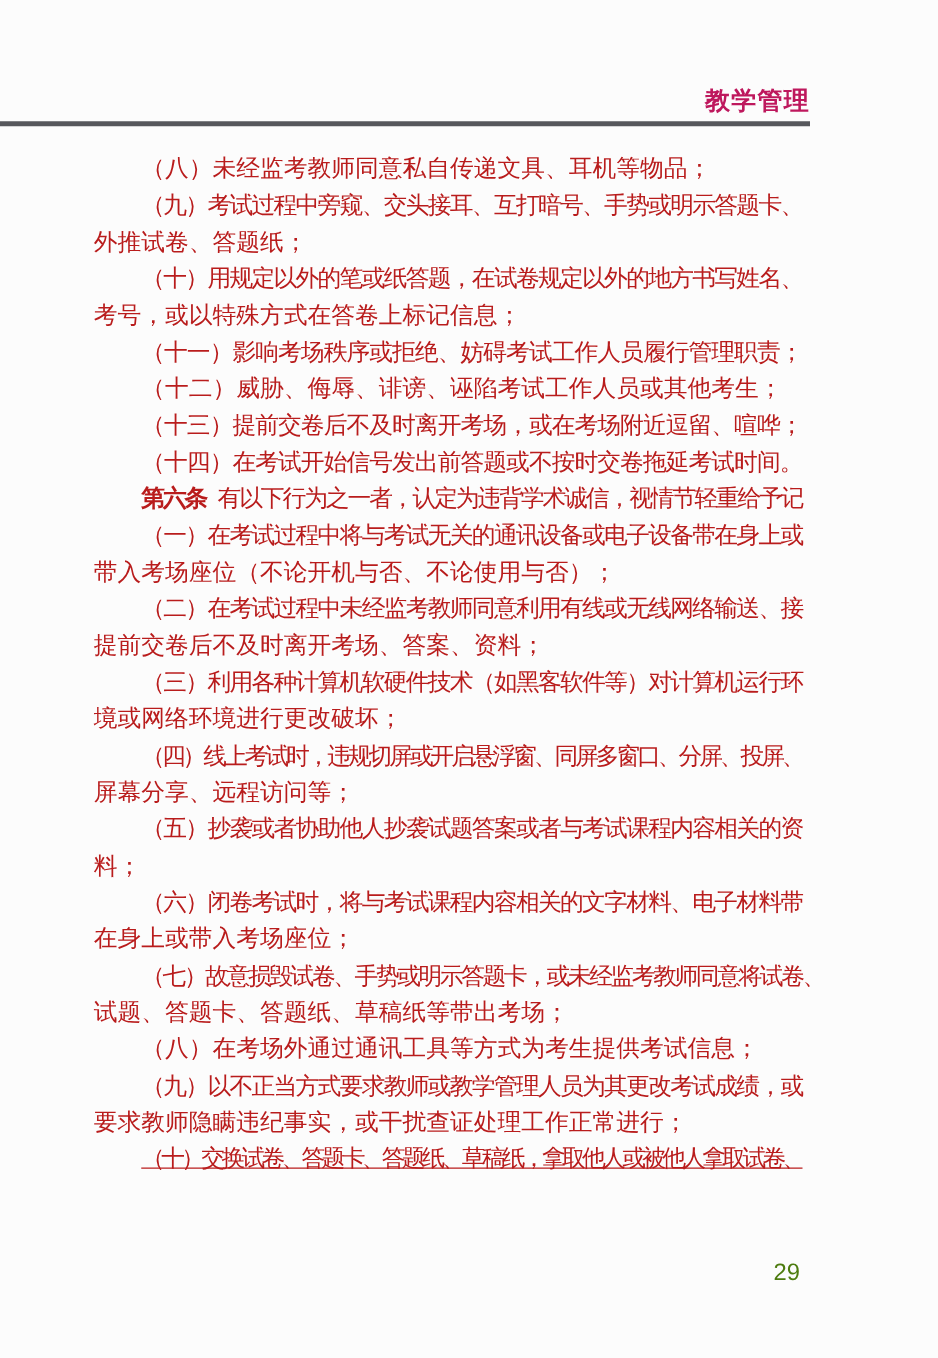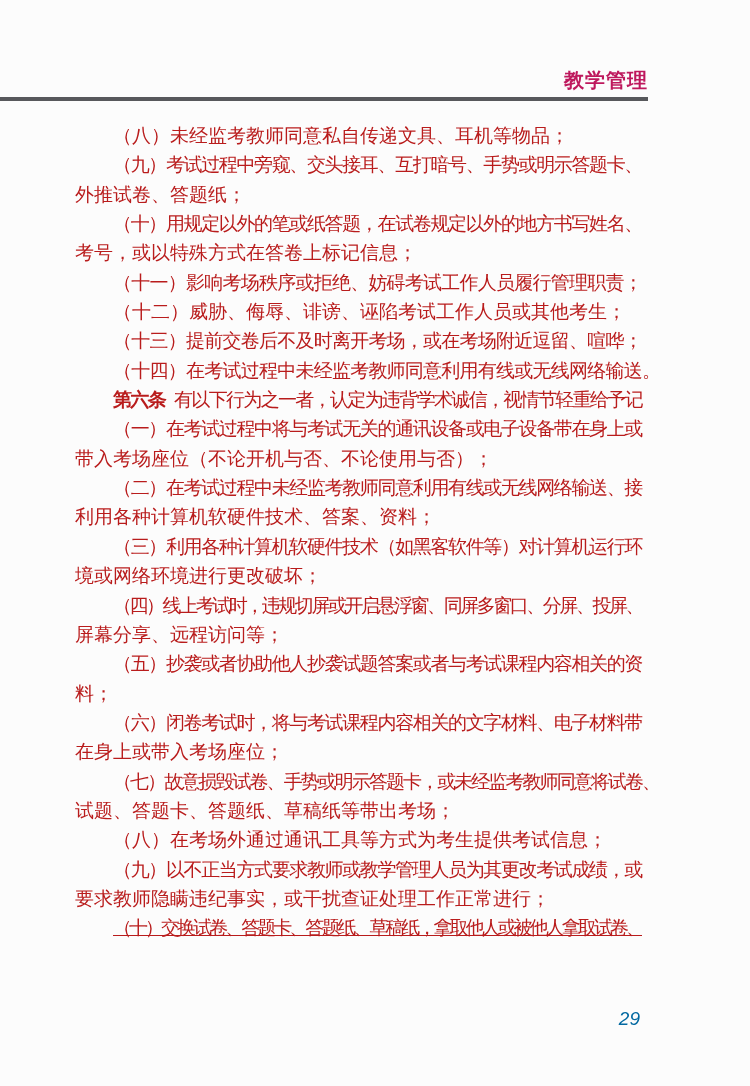--- a/index.html
+++ b/index.html
@@ -33,44 +33,44 @@
   .line.indent { text-indent: 38px; }
   .line.fill {
     text-align: justify;
     text-align-last: justify;
     text-justify: inter-character;
   }
   .lead { font-weight: bold; margin-right: 9px; }
   .page-number {
     position: absolute; top: 1008px; left: 0; width: 640px;
     text-align: right;
-    font-size: 19px; color: #0369a1; font-style: italic;
+    font-size: 19px; color: #4d7c0f;
   }
 </style>
 </head>
 <body>
 
 <div class="page">
   <div class="header-title">教学管理</div>
   <div class="header-rule"></div>
   <div class="doc" id="doc">
       <div class="line indent"><span class="line-text">（八）未经监考教师同意私自传递文具、耳机等物品；</span></div>
       <div class="line indent fill" style="letter-spacing: -1.36667px;"><span class="line-text">（九）考试过程中旁窥、交头接耳、互打暗号、手势或明示答题卡、</span></div>
       <div class="line"><span class="line-text">外推试卷、答题纸；</span></div>
       <div class="line indent fill" style="letter-spacing: -1.36667px;"><span class="line-text">（十）用规定以外的笔或纸答题，在试卷规定以外的地方书写姓名、</span></div>
       <div class="line"><span class="line-text">考号，或以特殊方式在答卷上标记信息；</span></div>
       <div class="line indent" style="letter-spacing: -0.758621px; font-family: Liberation Serif, serif;"><span class="line-text">（十一）影响考场秩序或拒绝、妨碍考试工作人员履行管理职责；</span></div>
       <div class="line indent"><span class="line-text">（十二）威胁、侮辱、诽谤、诬陷考试工作人员或其他考生；</span></div>
       <div class="line indent" style="letter-spacing: -0.758621px;"><span class="line-text">（十三）提前交卷后不及时离开考场，或在考场附近逗留、喧哗；</span></div>
-      <div class="line indent" style="letter-spacing: -0.758621px;"><span class="line-text">（十四）在考试过程中未经监考教师同意利用有线或无线网络输送。</span></div>
+      <div class="line indent" style="letter-spacing: -0.758621px;"><span class="line-text">（十四）在考试开始信号发出前答题或不按时交卷拖延考试时间。</span></div>
       <div class="line indent fill" style="letter-spacing: -1.66667px;"><strong class="lead">第六条</strong><span class="line-text">有以下行为之一者，认定为违背学术诚信，视情节轻重给予记</span></div>
       <div class="line indent fill" style="letter-spacing: -1.36667px;"><span class="line-text">（一）在考试过程中将与考试无关的通讯设备或电子设备带在身上或</span></div>
       <div class="line"><span class="line-text">带入考场座位（不论开机与否、不论使用与否）；</span></div>
       <div class="line indent fill" style="letter-spacing: -1.36667px;"><span class="line-text">（二）在考试过程中未经监考教师同意利用有线或无线网络输送、接</span></div>
-      <div class="line"><span class="line-text">利用各种计算机软硬件技术、答案、资料；</span></div>
+      <div class="line"><span class="line-text">提前交卷后不及时离开考场、答案、资料；</span></div>
       <div class="line indent fill" style="letter-spacing: -1.36667px;"><span class="line-text">（三）利用各种计算机软硬件技术（如黑客软件等）对计算机运行环</span></div>
       <div class="line"><span class="line-text">境或网络环境进行更改破坏；</span></div>
       <div class="line indent fill" style="letter-spacing: -2.46875px;"><span class="line-text">（四）线上考试时，违规切屏或开启悬浮窗、同屏多窗口、分屏、投屏、</span></div>
       <div class="line"><span class="line-text">屏幕分享、远程访问等；</span></div>
       <div class="line indent fill" style="letter-spacing: -1.36667px;"><span class="line-text">（五）抄袭或者协助他人抄袭试题答案或者与考试课程内容相关的资</span></div>
       <div class="line"><span class="line-text">料；</span></div>
       <div class="line indent fill" style="letter-spacing: -1.36667px; font-family: Liberation Serif, serif;"><span class="line-text">（六）闭卷考试时，将与考试课程内容相关的文字材料、电子材料带</span></div>
       <div class="line"><span class="line-text">在身上或带入考场座位；</span></div>
       <div class="line indent fill" style="letter-spacing: -1.93548px;"><span class="line-text">（七）故意损毁试卷、手势或明示答题卡，或未经监考教师同意将试卷、</span></div>
       <div class="line"><span class="line-text">试题、答题卡、答题纸、草稿纸等带出考场；</span></div>

